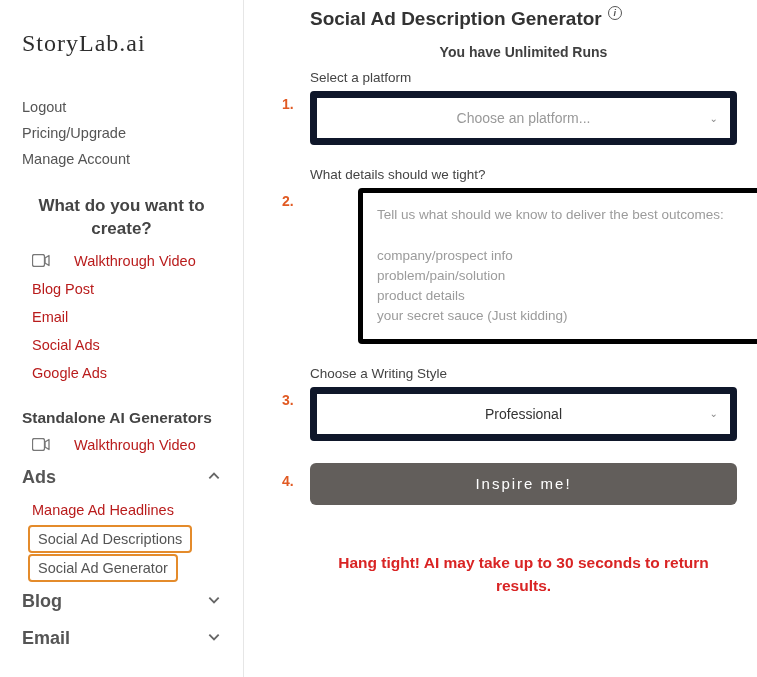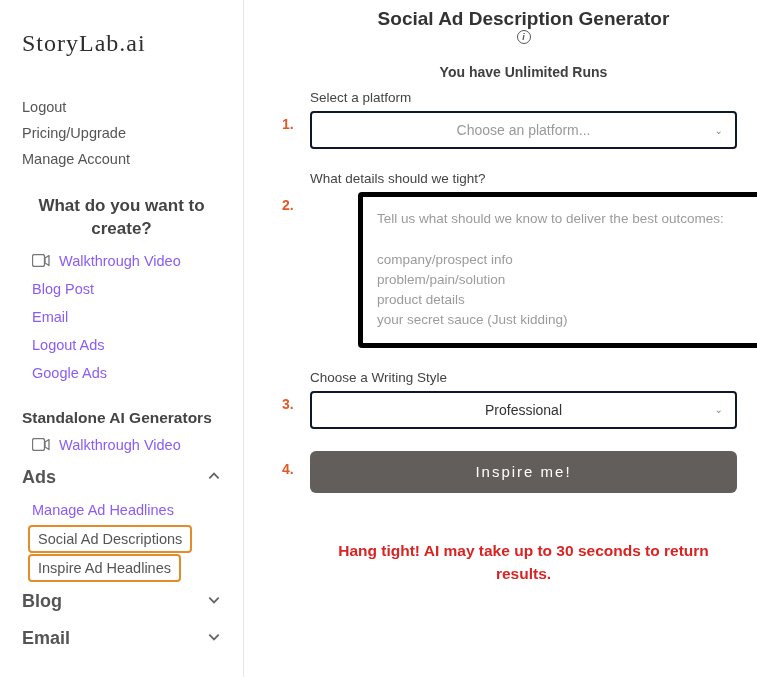--- a/index.html
+++ b/index.html
@@ -3,34 +3,34 @@
 <meta charset="utf-8">
 <style>
   * { box-sizing: border-box; margin: 0; padding: 0; }
   html, body { width: 757px; height: 677px; font-family: -apple-system, "Segoe UI", Helvetica, Arial, sans-serif; background:#fff; color:#444; }
   .layout { display:flex; width:100%; height:100%; }
   .sidebar { width:244px; padding:30px 22px 12px 22px; border-right:1px solid #e6e6e6; overflow:hidden; }
   .logo { font-family: Georgia, 'Times New Roman', serif; font-size:24px; color:#2e2e2e; letter-spacing:1px; margin-bottom:42px; }
   .nav-link { font-size:14.5px; color:#555; margin-bottom:10px; cursor:pointer; }
   .section-heading { font-size:17px; font-weight:700; color:#444; margin-top:28px; margin-bottom:6px; line-height:1.35;text-align:center; }
   .section-heading-sm { font-size:15.5px; font-weight:700; color:#444; margin-top:22px; margin-bottom:4px; }
-  .nav-item { display:flex; align-items:center; gap:9px; font-size:14.5px; color:#8b5cf6; padding:6px 0 6px 10px; cursor:pointer; }
+  .nav-item { display:flex; align-items:center; gap:24px; font-size:14.5px; color:#b91c1c; padding:6px 0 6px 10px; cursor:pointer; }
   .nav-item .vid-icon { display:inline-flex; }
   .collapse-row { display:flex; align-items:center; justify-content:space-between; font-size:18px; font-weight:600; color:#555; padding:8px 0; cursor:pointer; }
   .chev { width:14px; height:14px; }
   .highlight { border:2px solid #e48b2b; border-radius:4px; padding:4px 8px; margin:1px 0 1px 6px; width:fit-content; font-size:14.5px; color:#555; cursor:pointer; }
 
   .main { flex:1; padding:8px 20px 0 66px; position:relative; }
-  .title-row { display:flex; align-items:center; gap:6px; font-size:19px; font-weight:700; color:#333;flex-direction:column; }
+  .title-row { display:flex; align-items:center; gap:6px; font-size:19px; font-weight:700; color:#333; }
   .info-icon { width:14px; height:14px; border:1.3px solid #555; border-radius:50%; display:inline-flex; align-items:center; justify-content:center; font-size:9px; font-style:italic; color:#555; position:relative; top:-6px; }
   .subtitle { text-align:center; font-weight:700; font-size:14px; color:#404040; margin-top:14px; margin-bottom:10px; }
   .step-label { font-size:13.5px; color:#444; margin-bottom:6px; }
   .step-num { position:absolute; left:-28px; color:#e15a23; font-weight:700; font-size:14px; }
   .step { position:relative; margin-bottom:22px; }
-  .select-box { width:100%; height:38px; border:2px solid #0f172a; border-radius:4px; background:#fff; color:#999; font-size:14px; display:flex; align-items:center; justify-content:center; position:relative; cursor:pointer; }
+  .select-box { width:100%; height:54px; border:7px solid #0f172a; border-radius:4px; background:#fff; color:#999; font-size:14px; display:flex; align-items:center; justify-content:center; position:relative; cursor:pointer; }
   .select-box.selected { color:#333; }
   .select-box .caret { position:absolute; right:12px; font-size:10px; color:#888; }
   .textarea { width:100%; min-height:136px; border:5px solid #000000; border-radius:4px; padding:12px 14px; font-size:13.5px; color:#9b9b9b; line-height:1.5; cursor:text; white-space:pre-line;margin-left:48px; }
   .inspire-btn { width:100%; height:42px; border:none; border-radius:6px; background:#625e5b; color:#fff; font-size:15px; letter-spacing:2px; cursor:pointer; }
   .wait-msg { text-align:center; color:#d92424; font-weight:700; font-size:15.5px; line-height:1.5; margin-top:46px; }
 </style>
 </head>
 <body>
 
 <div class="layout">
@@ -51,21 +51,21 @@
       </span>
       <span>Walkthrough Video</span>
     </div>
     <div class="nav-item">
         <span>Blog Post</span>
       </div>
     <div class="nav-item">
         <span>Email</span>
       </div>
     <div class="nav-item">
-        <span>Logout Ads</span>
+        <span>Social Ads</span>
       </div>
     <div class="nav-item">
         <span>Google Ads</span>
       </div>
 
     <div class="section-heading-sm">Standalone AI Generators</div>
     <div class="nav-item">
       <span class="vid-icon">
         <svg width="18" height="13" viewBox="0 0 18 13">
             <rect x="0.5" y="0.5" width="12" height="12" rx="2" fill="none" stroke="#777" stroke-width="1.3"></rect>
@@ -78,21 +78,21 @@
     <div class="collapse-row">
       <span>Ads</span>
       <span><svg class="chev" viewBox="0 0 12 12">
             <path d="M2 8 L6 4 L10 8" fill="none" stroke="#666" stroke-width="1.6"></path>
           </svg></span>
     </div>
     <div class="nav-item">
         <span>Manage Ad Headlines</span>
       </div>
     <div class="highlight">Social Ad Descriptions</div>
-    <div class="highlight">Inspire Ad Headlines</div>
+    <div class="highlight">Social Ad Generator</div>
 
     <div class="collapse-row">
       <span>Blog</span>
       <span><svg class="chev" viewBox="0 0 12 12">
             <path d="M2 4 L6 8 L10 4" fill="none" stroke="#666" stroke-width="1.6"></path>
           </svg></span>
     </div>
     <div class="collapse-row">
       <span>Email</span>
       <span><svg class="chev" viewBox="0 0 12 12">

